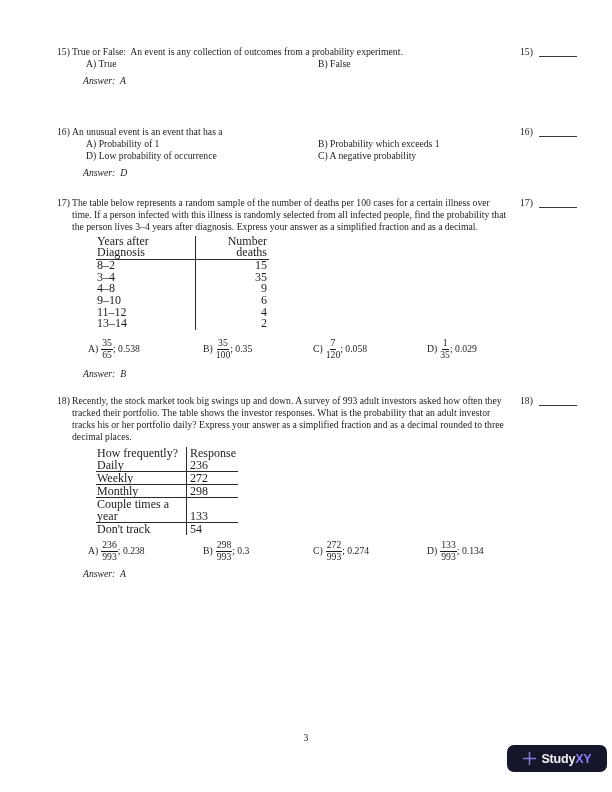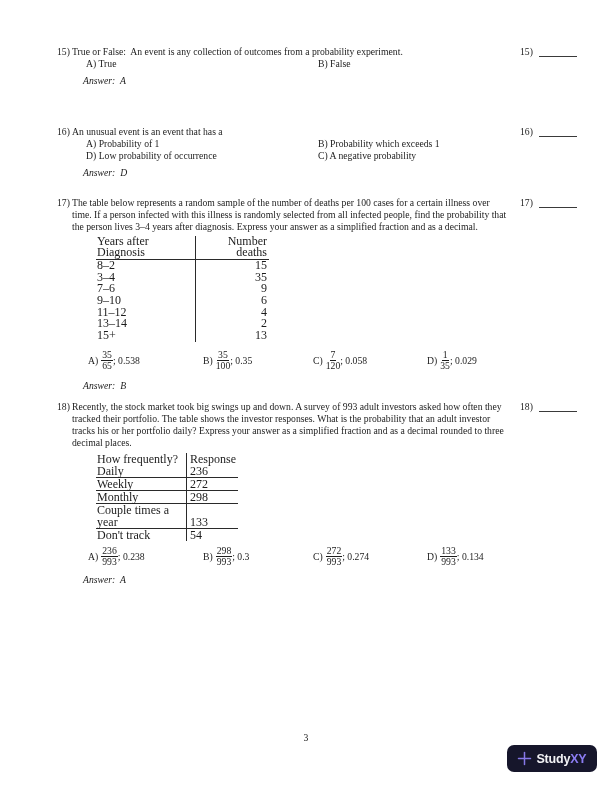--- a/index.html
+++ b/index.html
@@ -6,21 +6,21 @@
   body {
     width:612px; height:792px; background:#ffffff; color:#1c1c1c;
     font-family:"Liberation Serif", serif; font-size:9.7px; line-height:12px;
     position:relative; overflow:hidden;
   }
   .page { position:absolute; inset:0; padding:46px 0 0 57px; box-sizing:border-box; }
 
   .question { position:relative; width:530px; }
   .q15 { margin-bottom:10px; }
   .q16 { margin-bottom:18px;margin-top:39px; }
-  .q17 { margin-bottom:9px; }
+  .q17 { margin-bottom:15px; }
   .q-row { display:flex; }
   .q-num { flex:none; width:15px; }
   .q-body { width:438px; }
   .q-text { width:438px; }
 
   .ref { position:absolute; left:463px; top:0; display:flex; align-items:flex-end; }
   .ref-num { line-height:12px; }
   .ref-blank { display:inline-block; width:38px; height:1px;
     border-bottom:1.2px solid #3a3a3a; margin-left:6px; transform:translateY(-1px); }
 
@@ -47,21 +47,21 @@
   .q18 .frac-row { margin-top:5px; }
   .frac-opt { position:absolute; top:0; display:flex; align-items:center; }
   .frac-opt .opt-label { margin-right:3px; }
   .fo-a { left:16px; } .fo-b { left:131px; } .fo-c { left:241px; } .fo-d { left:355px; }
   .frac { display:inline-flex; flex-direction:column; align-items:center; line-height:10.5px; }
   .frac .num { display:block; border-bottom:1px solid #1c1c1c; padding:0 1px; }
   .frac .den { display:block; }
 
   .page-num { position:absolute; left:0; width:612px; top:732px; text-align:center; }
 
-  .logo { position:absolute; left:507px; top:745px; width:90px; height:27px;
+  .logo { position:absolute; left:507px; top:745px; width:100px; height:27px;
     background:#16162b; border-radius:7px; display:flex; align-items:center;
     justify-content:center; gap:4px;
     font-family:"Liberation Sans", sans-serif; font-weight:bold; font-size:12.5px;
     letter-spacing:-0.2px; }
   .logo .study { color:#f2f2f5; }
   .logo .xy { color:#8b7cf2; }
   .plus-icon { display:inline-flex; }
 </style>
 </head>
 <body>
@@ -121,38 +121,34 @@
           <tbody>
             <tr>
                 <td class="c1">8–2</td>
                 <td class="c2">15</td>
               </tr>
             <tr>
                 <td class="c1">3–4</td>
                 <td class="c2">35</td>
               </tr>
             <tr>
-                <td class="c1">7–6</td>
+                <td class="c1">4–8</td>
                 <td class="c2">9</td>
               </tr>
             <tr>
                 <td class="c1">9–10</td>
                 <td class="c2">6</td>
               </tr>
             <tr>
                 <td class="c1">11–12</td>
                 <td class="c2">4</td>
               </tr>
             <tr>
                 <td class="c1">13–14</td>
                 <td class="c2">2</td>
-              </tr>
-            <tr>
-                <td class="c1">15+</td>
-                <td class="c2">13</td>
               </tr>
           </tbody>
         </table>
         <div class="frac-row">
           <span class="frac-opt fo-a">
             <span class="opt-label">A)</span>
             <span class="frac">
                 <span class="num">35</span>
                 <span class="den">65</span>
               </span>

